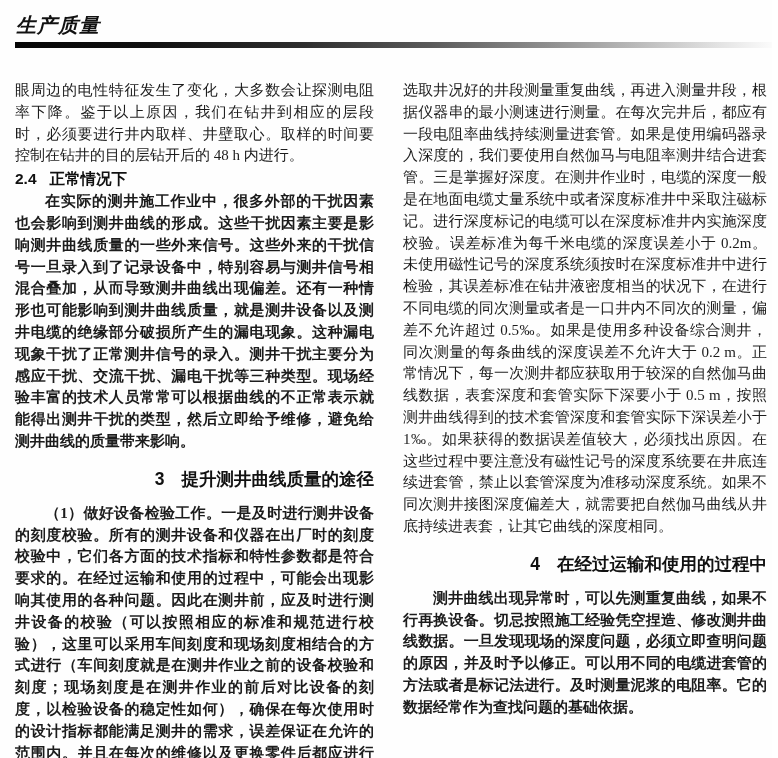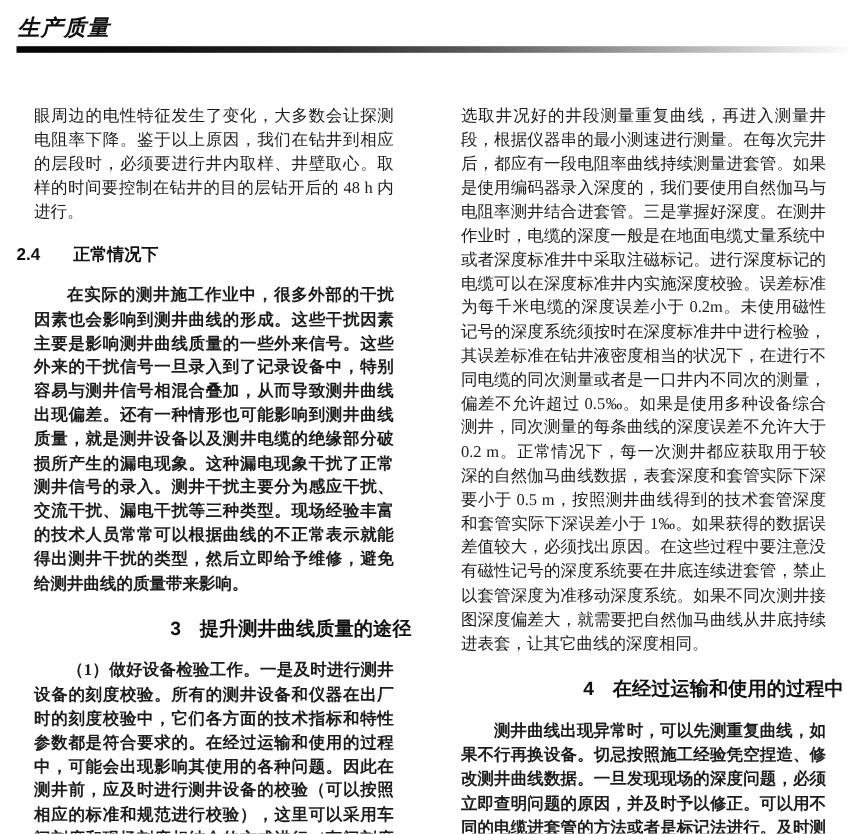--- a/index.html
+++ b/index.html
@@ -42,33 +42,33 @@
   .col {
     position: absolute;
     top: 80px;
     width: 359px;
     font-size: 15px;
     line-height: 21.8px;
     text-align: justify;
   }
   #col-left  { left: 15px; }
   #col-right { left: 403px; width: 364px; }
-  .col p { margin: 16px; }
+  .col p { margin: 0; }
   .indent { text-indent: 2em; font-weight: bold; }
   
   .h-sub {
     font-family: "Liberation Sans", "DejaVu Sans", sans-serif;
     font-weight: bold;
     font-size: 15.5px;
     line-height: 22px;
     color: #111;
     margin: 1px 0 1px 0;
     text-align: left;
   }
-  .h-sub .h-num { margin-right: 30px; text-align: center; }
+  .h-sub .h-num { margin-right: 13px; text-align: center; }
   .h-main {
     font-family: "Liberation Sans", "DejaVu Sans", sans-serif;
     font-weight: bold;
     font-size: 17.5px;
     line-height: 26px;
     color: #111;
     margin: 13px 0 11px 0;
     text-align: right;
   }
   .h-main .h-num { margin-right: 17px; }

